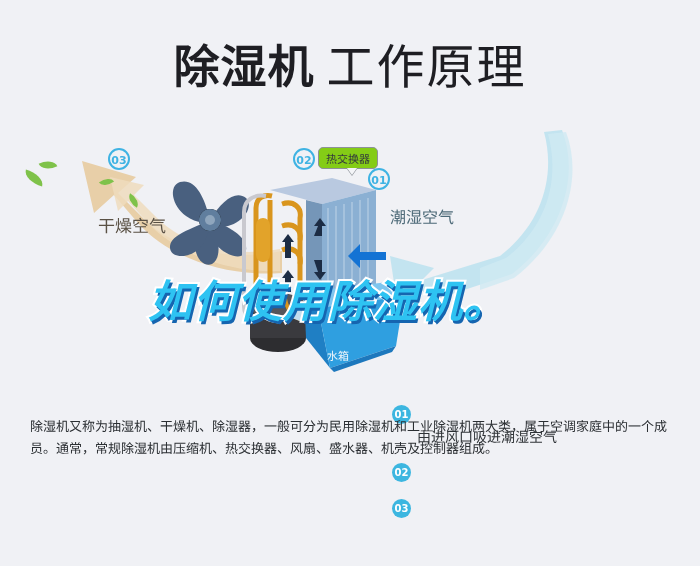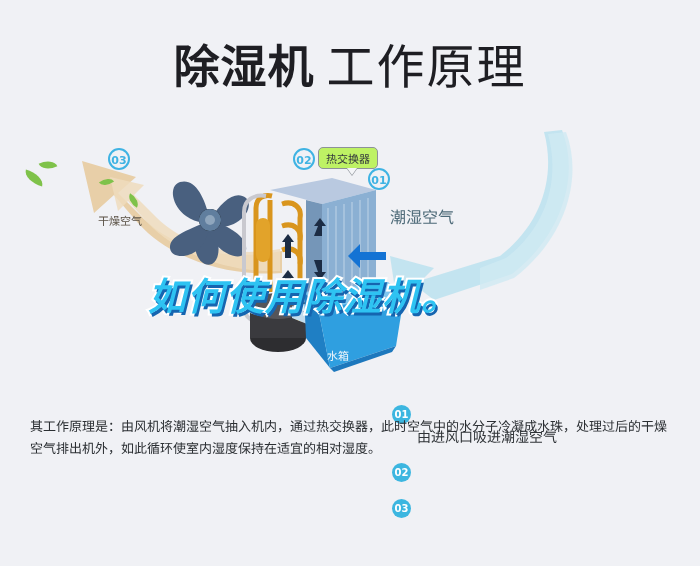--- a/index.html
+++ b/index.html
@@ -31,40 +31,40 @@
 
   
   .dry-arrow{position:absolute;left:52px;top:35px;width:230px;height:130px;}
   
   .humid-band{position:absolute;left:330px;top:8px;width:260px;height:175px;}
 
   .lbl{
     position:absolute;font-size:12px;color:#4b4b50;
     font-family:"DejaVu Sans",sans-serif;white-space:nowrap;
   }
-  .lbl-dry{left:98px;top:92px;color:#5a5145;font-size:11px;}
+  .lbl-dry{left:98px;top:92px;color:#5a5145;font-size:17px;}
   .lbl-humid{left:390px;top:84px;color:#4d6a78;font-size:16px;}
   .lbl-tank{left:327px;top:227px;color:#f2f7fb;font-size:11px;font-weight:normal;}
 
   
   .badge{
     position:absolute;width:22px;height:22px;border-radius:50%;
     border:2px solid #3fb3e3;color:#3fb3e3;background:transparent;
     font-size:11px;font-weight:bold;line-height:22px;text-align:center;
     font-family:"DejaVu Sans",sans-serif;box-sizing:border-box;
   }
   .badge-03d{left:108px;top:28px;}
   .badge-02d{left:293px;top:28px;}
   .badge-01d{left:368px;top:48px;}
 
   
   .callout{
     position:absolute;left:318px;top:27px;
     padding:2px 7px;border:1px solid #8d9299;border-radius:5px;
-    background:#bef264;font-size:11px;color:#33383d;
+    background:#84cc16;font-size:11px;color:#33383d;
     font-family:"DejaVu Sans",sans-serif;white-space:nowrap;
   }
   .callout:after{
     content:"";position:absolute;left:28px;bottom:-7px;
     border-left:5px solid transparent;border-right:5px solid transparent;
     border-top:7px solid #f4f5f8;
     filter:drop-shadow(0 1px 0 #8d9299);
   }
 
   
@@ -83,21 +83,21 @@
   }
   .legend-txt{
     font-size:14px;color:#2f3337;
     font-family:"DejaVu Sans",sans-serif;
     margin-top:44px;
   }
 
   
   .overlay{
     position:absolute;left:148px;top:266px;
-    font-size:38px;font-weight:bold;font-style:italic;
+    font-size:44px;font-weight:bold;font-style:italic;
     color:#2ec3f2;letter-spacing:1px;white-space:nowrap;
     font-family:"DejaVu Sans",sans-serif;
     -webkit-text-stroke:4px #ffffff;
     paint-order:stroke fill;
     text-shadow:2px 3px 0 #1565b0;
     z-index:30;
   }
 
   
   .body-copy{position:absolute;left:30px;top:416px;width:644px;}
@@ -223,16 +223,16 @@
       </div>
       <div class="legend-row">
         <span class="legend-num">03</span>
       </div>
     </div>
   </div>
 
   <div class="overlay">如何使用除湿机。</div>
 
   <div class="body-copy">
-    <p class="para">其工作原理是：由风机将潮湿空气抽入机内，通过热交换器，此时空气中的水分子冷凝成水珠，处理过后的干燥空气排出机外，如此循环使室内湿度保持在适宜的相对湿度。</p>
+    <p class="para">除湿机又称为抽湿机、干燥机、除湿器，一般可分为民用除湿机和工业除湿机两大类，属于空调家庭中的一个成员。通常，常规除湿机由压缩机、热交换器、风扇、盛水器、机壳及控制器组成。</p>
   </div>
 
 </div>
 
 </body></html>

